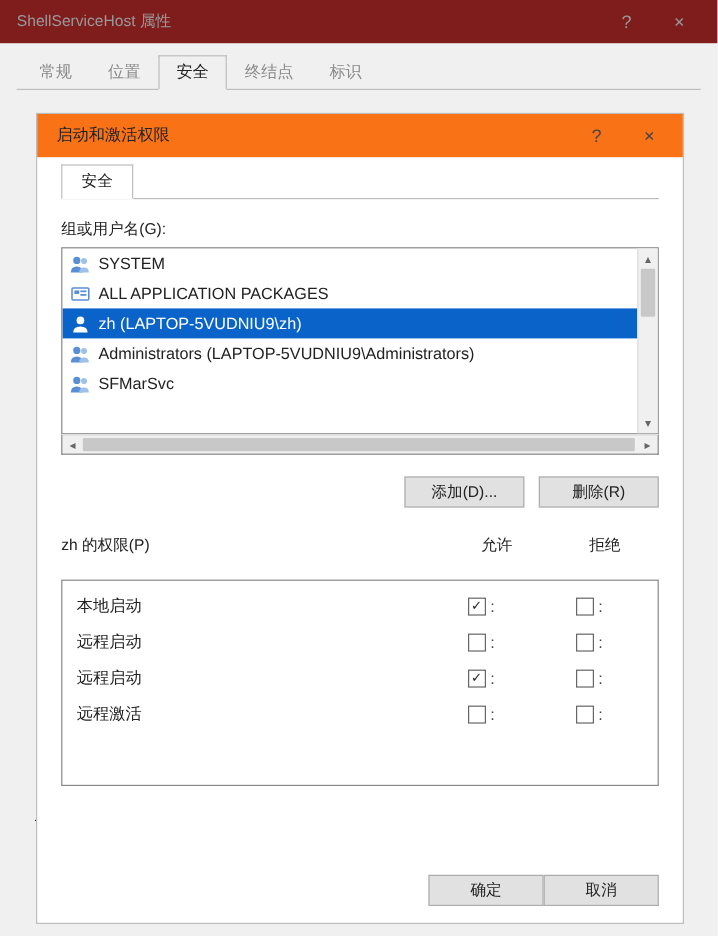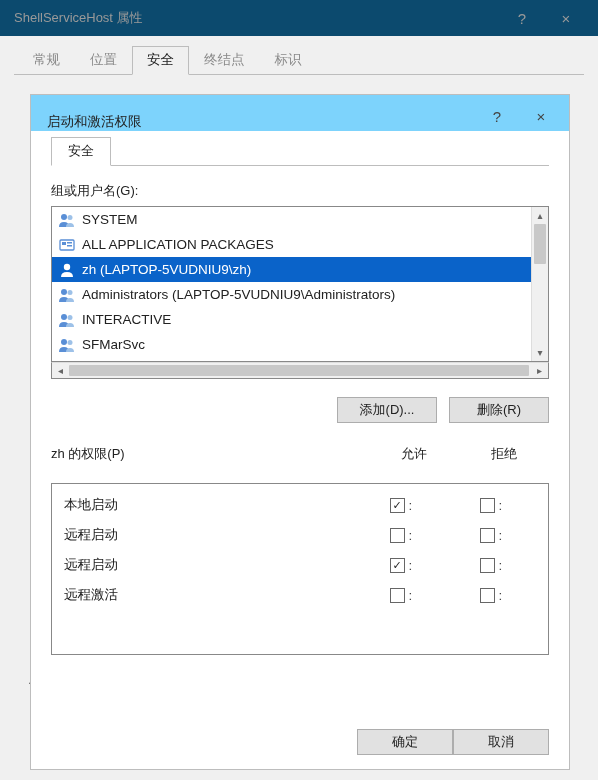--- a/index.html
+++ b/index.html
@@ -15,21 +15,21 @@
   width: 598px;
   height: 780px;
   background: #f0f0f0;
   position: relative;
 }
 .titlebar {
   height: 36px;
   display: flex;
   align-items: center;
   padding: 0 10px 0 14px;
-  background: #0c4a6e;
+  background: #7f1d1d;
   color: #999;
 }
 .titlebar .title { flex: 1; font-size: 13px; }
 .titlebar .tb-btn {
   width: 44px;
   height: 30px;
   display: flex;
   align-items: center;
   justify-content: center;
   color: #999;
@@ -63,23 +63,23 @@
   left: 30px;
   top: 94px;
   width: 540px;
   height: 676px;
   background: #fff;
   border: 1px solid #bdbdbd;
 }
 .dlg-titlebar {
   height: 36px;
   display: flex;
-  align-items: flex-end;
+  align-items: center;
   padding: 0 6px 0 16px;
-  background: #7dd3fc;
+  background: #f97316;
 }
 .dlg-titlebar .dlg-title { flex: 1; font-size: 13.5px; color: #222; }
 .dlg-titlebar .tb-btn {
   width: 44px;
   height: 30px;
   display: flex;
   align-items: center;
   justify-content: center;
   color: #444;
   font-size: 15px;
@@ -330,31 +330,20 @@
           </div>
           <div class="li-row">
             <span class="li-icon">
               <svg width="18" height="16" viewBox="0 0 18 16">
                 <circle cx="6" cy="5" r="3" fill="#5a8fd6"></circle>
                 <path d="M1 15 Q1 10 6 10 Q11 10 11 15 Z" fill="#5a8fd6"></path>
                 <circle cx="12" cy="5.5" r="2.5" fill="#9dc1e8"></circle>
                 <path d="M8 15 Q8 11 12 11 Q16 11 16 15 Z" fill="#9dc1e8"></path>
               </svg>
             </span>
-            <span>INTERACTIVE</span>
-          </div>
-          <div class="li-row">
-            <span class="li-icon">
-              <svg width="18" height="16" viewBox="0 0 18 16">
-                <circle cx="6" cy="5" r="3" fill="#5a8fd6"></circle>
-                <path d="M1 15 Q1 10 6 10 Q11 10 11 15 Z" fill="#5a8fd6"></path>
-                <circle cx="12" cy="5.5" r="2.5" fill="#9dc1e8"></circle>
-                <path d="M8 15 Q8 11 12 11 Q16 11 16 15 Z" fill="#9dc1e8"></path>
-              </svg>
-            </span>
             <span>SFMarSvc</span>
           </div>
         </div>
       <div class="scrollbar-v">
         <div class="sb-arrow">▴</div>
         <div class="sb-track">
           <div class="sb-thumb"></div>
         </div>
         <div class="sb-arrow">▾</div>
       </div>

